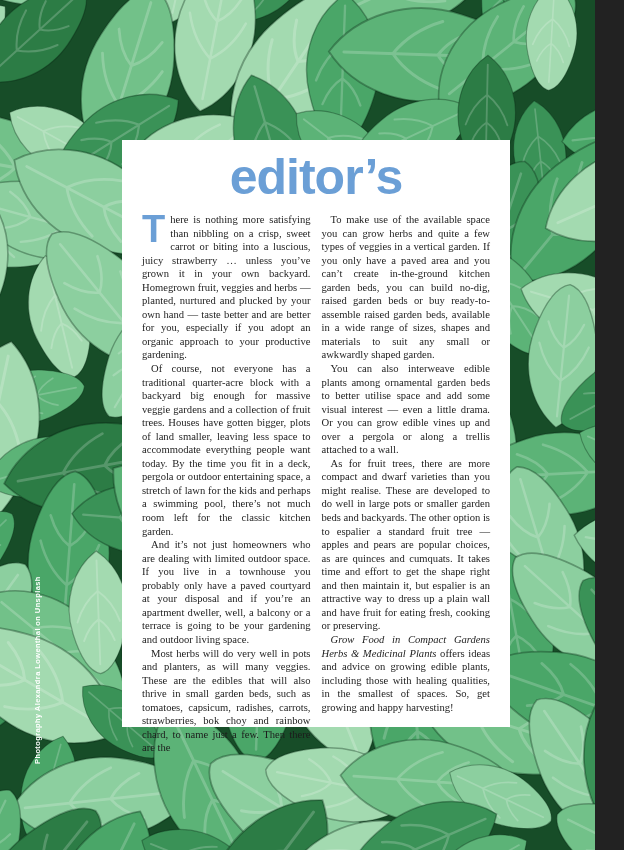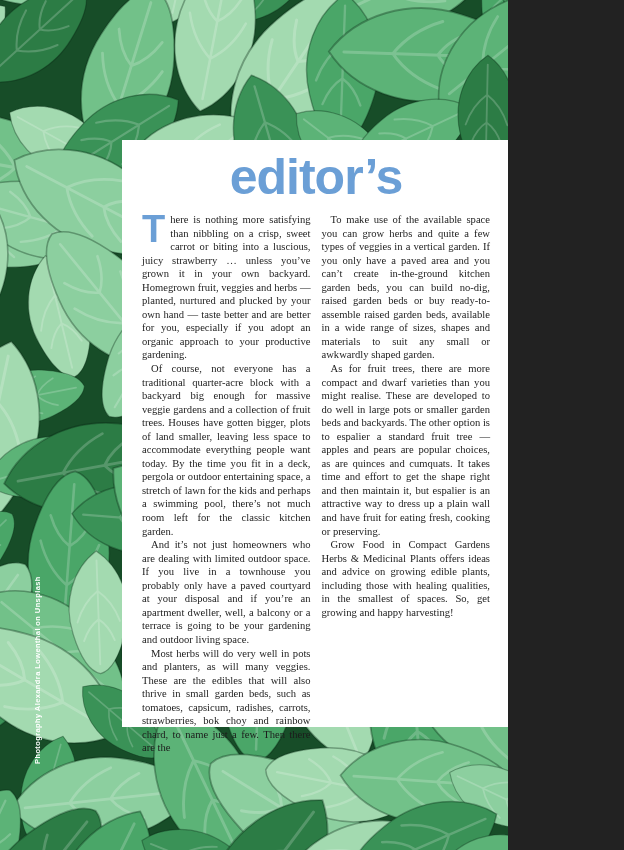--- a/index.html
+++ b/index.html
@@ -1,18 +1,18 @@
 <!DOCTYPE html>
 <html style="--accent: #6b9fd6;"><head>
 <meta charset="utf-8">
 <style>
   html, body { margin: 0; padding: 0; background: #222; }
   .page {
     position: relative;
-    width: 508px;
+    width: 595px;
     height: 850px;
     overflow: hidden;
     background: #000000;
     font-family: "Liberation Serif", serif;
   }
   .bg-leaves {
     position: absolute;
     inset: 0;
     display: block;
   }
@@ -69,21 +69,21 @@
   .col p.indent { text-indent: 9px; }
   .dropcap {
     float: left;
     font-family: "Liberation Sans", sans-serif;
     font-weight: bold;
     font-size: 38px;
     line-height: 30px;
     padding: 1px 5px 0 0;
     color: var(--accent, #6b9fd6);
   }
-  .book-title { }
+  .book-title { font-style: italic; }
 </style>
 </head>
 <body>
 
 <div class="page">
 
   <svg class="bg-leaves" width="624" height="850" viewBox="0 0 624 850" xmlns="http://www.w3.org/2000/svg">
     <rect id="leafbase" x="0" y="0" width="624" height="850" fill="#174d28"></rect>
     <g id="leaffield">
         <g transform="translate(-57.3,-54.5) rotate(351.7) scale(1.63)">
@@ -581,20 +581,21 @@
 
       <div class="col">
         <p><span class="dropcap">T</span><span>here is nothing more satisfying than nibbling on a crisp, sweet carrot or biting into a luscious, juicy strawberry … unless you’ve grown it in your own backyard. Homegrown fruit, veggies and herbs — planted, nurtured and plucked by your own hand — taste better and are better for you, especially if you adopt an organic approach to your productive gardening.</span></p>
         <p class="indent">Of course, not everyone has a traditional quarter-acre block with a backyard big enough for massive veggie gardens and a collection of fruit trees. Houses have gotten bigger, plots of land smaller, leaving less space to accommodate everything people want today. By the time you fit in a deck, pergola or outdoor entertaining space, a stretch of lawn for the kids and perhaps a swimming pool, there’s not much room left for the classic kitchen garden.</p>
         <p class="indent">And it’s not just homeowners who are dealing with limited outdoor space. If you live in a townhouse you probably only have a paved courtyard at your disposal and if you’re an apartment dweller, well, a balcony or a terrace is going to be your gardening and outdoor living space.</p>
         <p class="indent">Most herbs will do very well in pots and planters, as will many veggies. These are the edibles that will also thrive in small garden beds, such as tomatoes, capsicum, radishes, carrots, strawberries, bok choy and rainbow chard, to name just a few. Then there are the</p>
       </div>
 
       <div class="col">
         <p class="indent">To make use of the available space you can grow herbs and quite a few types of veggies in a vertical garden. If you only have a paved area and you can’t create in-the-ground kitchen garden beds, you can build no-dig, raised garden beds or buy ready-to-assemble raised garden beds, available in a wide range of sizes, shapes and materials to suit any small or awkwardly shaped garden.</p>
+        <p class="indent">You can also interweave edible plants among ornamental garden beds to better utilise space and add some visual interest — even a little drama. Or you can grow edible vines up and over a pergola or along a trellis attached to a wall.</p>
         <p class="indent">As for fruit trees, there are more compact and dwarf varieties than you might realise. These are developed to do well in large pots or smaller garden beds and backyards. The other option is to espalier a standard fruit tree — apples and pears are popular choices, as are quinces and cumquats. It takes time and effort to get the shape right and then maintain it, but espalier is an attractive way to dress up a plain wall and have fruit for eating fresh, cooking or preserving.</p>
         <p class="indent"><span class="book-title">Grow Food in Compact Gardens Herbs &amp; Medicinal Plants</span><span> offers ideas and advice on growing edible plants, including those with healing qualities, in the smallest of spaces. So, get growing and happy harvesting!</span></p>
 
       </div>
 
     </div>
   </div>
 </div>
 
 </body></html>

